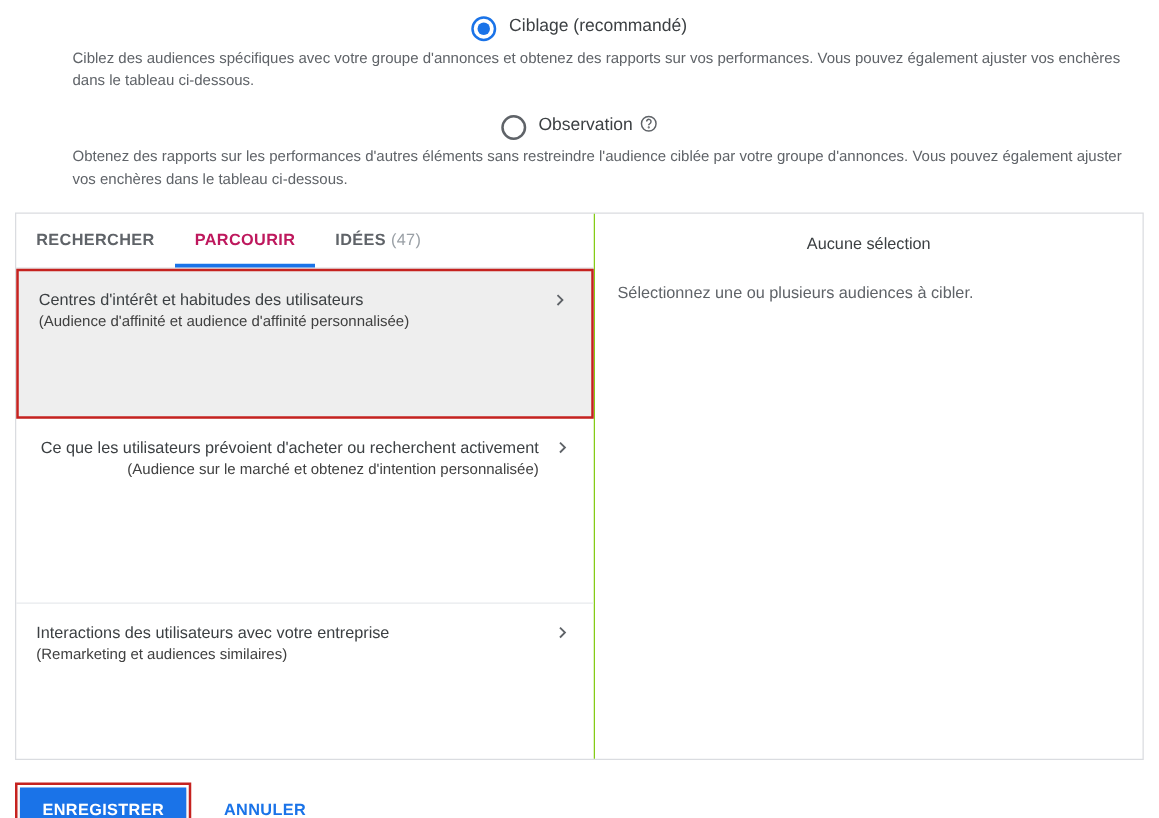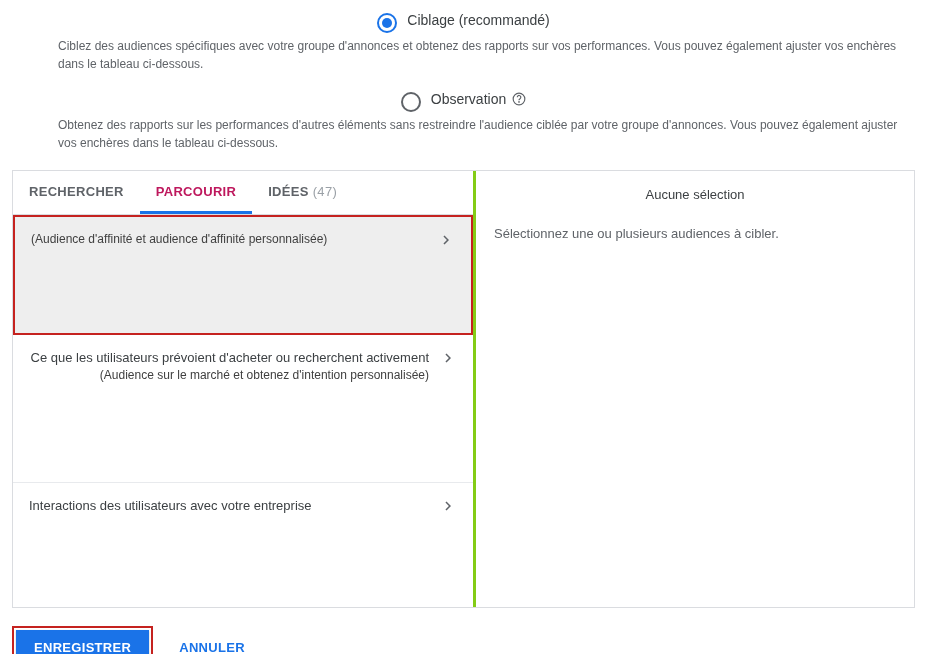--- a/index.html
+++ b/index.html
@@ -13,21 +13,21 @@
   display: flex; align-items: center; justify-content: center; margin-right: 10px; flex-shrink: 0; cursor: pointer; margin-top: 1px;
 }
 .radio-outer.selected { border-color: #1a73e8; }
 .radio-inner { width: 10px; height: 10px; border-radius: 50%; background: #1a73e8; display: none; }
 .radio-outer.selected .radio-inner { display: block; }
 .radio-label { font-size: 14px; color: #3c4043; display: flex; align-items: center; }
 .radio-desc { font-size: 12px; color: #5f6368; margin-left: 46px; line-height: 1.5; margin-top: 2px; }
 .help-icon { display: inline-flex; margin-left: 6px; color: #5f6368; }
 
 .panel { border: 1px solid #dadce0; display: flex; height: 438px; }
-.panel-left { width: 463px; border-right: 3px solid #84cc16; display: flex; flex-direction: column; }
+.panel-left { width: 463px; border-right: 1px solid #84cc16; display: flex; flex-direction: column; }
 .panel-right { flex: 1; padding: 16px 18px; }
 
 .tabs { display: flex; border-bottom: 1px solid #dadce0; height: 44px; }
 .tab {
   padding: 0 16px; display: flex; align-items: center; cursor: pointer;
   font-size: 13px; font-weight: 600; color: #5f6368; letter-spacing: 0.3px; text-transform: uppercase;
   border-bottom: 3px solid transparent;
 }
 .tab.active { color: #be185d; border-bottom-color: #1a73e8; }
 .tab-count { color: #9aa0a6; margin-left: 4px; font-weight: 400; }
@@ -101,20 +101,21 @@
         <div class="tab">RECHERCHER</div>
         <div class="tab active">PARCOURIR</div>
         <div class="tab">
           <span>IDÉES</span>
           <span class="tab-count">(47)</span>
         </div>
       </div>
       <div class="list">
         <div class="list-item highlighted block-0">
           <div class="item-text">
+            <div class="item-title">Centres d'intérêt et habitudes des utilisateurs</div>
             <div class="item-subtitle">(Audience d'affinité et audience d'affinité personnalisée)</div>
           </div>
           <span class="chevron">
             <svg width="18" height="18" viewBox="0 0 24 24" fill="currentColor">
                 <path d="M8.6 16.6 13.2 12 8.6 7.4 10 6l6 6-6 6z"></path>
               </svg>
           </span>
         </div>
         <div class="list-item block-1">
           <div class="item-text">
@@ -123,20 +124,21 @@
           </div>
           <span class="chevron">
             <svg width="18" height="18" viewBox="0 0 24 24" fill="currentColor">
                 <path d="M8.6 16.6 13.2 12 8.6 7.4 10 6l6 6-6 6z"></path>
               </svg>
           </span>
         </div>
         <div class="list-item block-2">
           <div class="item-text">
             <div class="item-title">Interactions des utilisateurs avec votre entreprise</div>
+            <div class="item-subtitle">(Remarketing et audiences similaires)</div>
           </div>
           <span class="chevron">
             <svg width="18" height="18" viewBox="0 0 24 24" fill="currentColor">
                 <path d="M8.6 16.6 13.2 12 8.6 7.4 10 6l6 6-6 6z"></path>
               </svg>
           </span>
         </div>
       </div>
     </div>
     <div class="panel-right">

